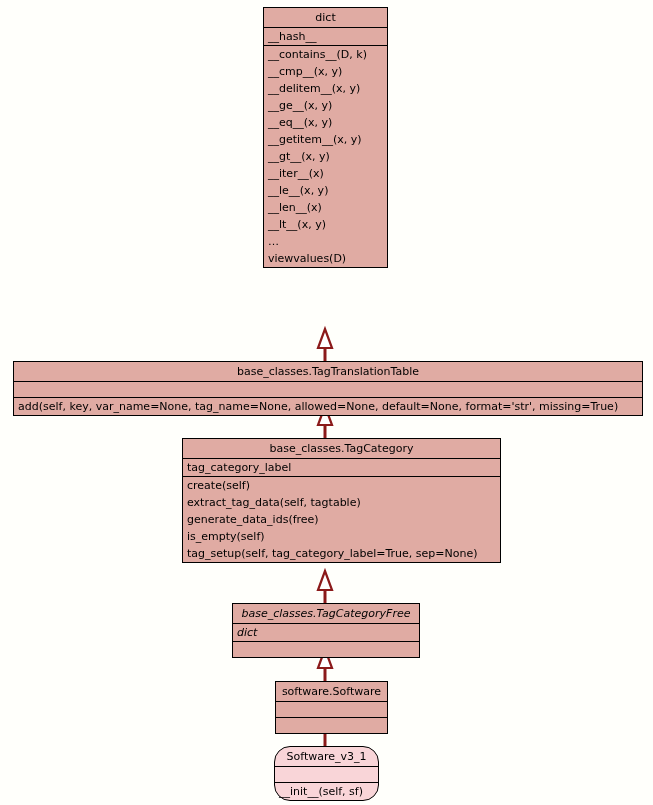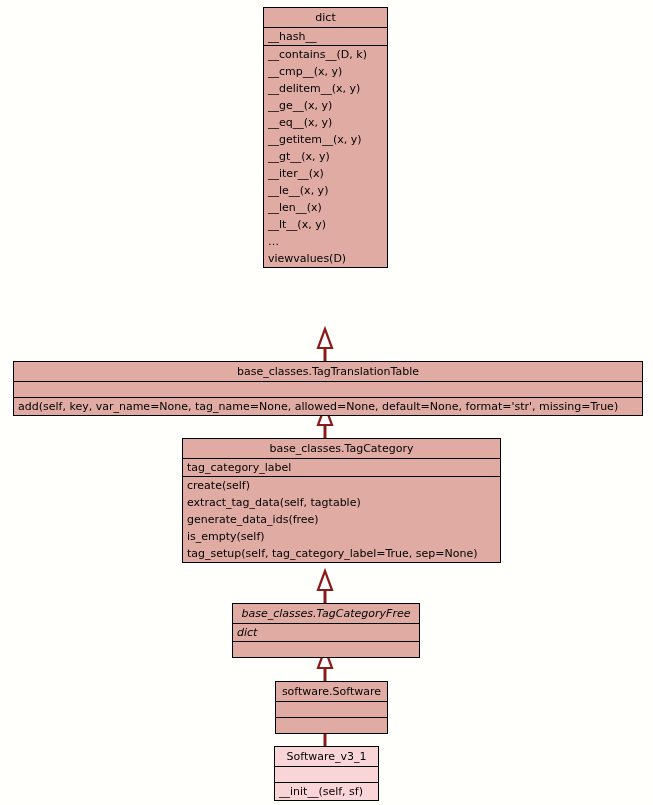--- a/index.html
+++ b/index.html
@@ -39,20 +39,21 @@
     position: absolute;
     box-sizing: border-box;
     border: 1px solid #000000;
     background: #e0aba3;
     color: #000000;
     font-size: 11.5px;
     line-height: 1.0;
   }
   .uml-class.light {
     background: #f9d5d8;
+    border-radius: 16px;
   }
 
   .compartment {
     box-sizing: border-box;
     border-bottom: 1px solid #000000;
     padding: 0;
   }
   .compartment:last-child {
     border-bottom: none;
   }

